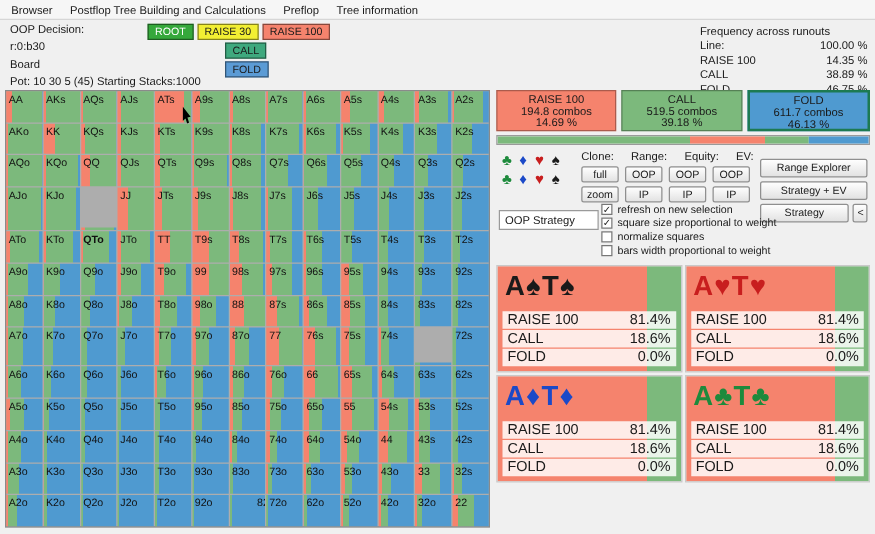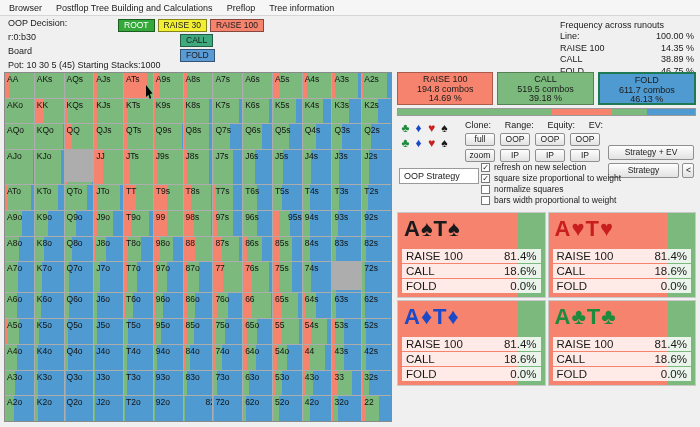--- a/index.html
+++ b/index.html
@@ -147,41 +147,41 @@
       <div class="cell" style="background: linear-gradient(to right, rgb(245, 131, 109) 0%, rgb(245, 131, 109) 15%, rgb(124, 185, 124) 15%, rgb(124, 185, 124) 100%, rgb(79, 154, 208) 100%, rgb(79, 154, 208) 100%);"><span>J9s</span></div>
       <div class="cell" style="background: linear-gradient(to right, rgb(245, 131, 109) 0%, rgb(245, 131, 109) 10%, rgb(124, 185, 124) 10%, rgb(124, 185, 124) 90%, rgb(79, 154, 208) 90%, rgb(79, 154, 208) 100%);"><span>J8s</span></div>
       <div class="cell" style="background: linear-gradient(to right, rgb(245, 131, 109) 0%, rgb(245, 131, 109) 5%, rgb(124, 185, 124) 5%, rgb(124, 185, 124) 70%, rgb(79, 154, 208) 70%, rgb(79, 154, 208) 100%);"><span>J7s</span></div>
       <div class="cell" style="background: linear-gradient(to right, rgb(245, 131, 109) 0%, rgb(245, 131, 109) 0%, rgb(124, 185, 124) 0%, rgb(124, 185, 124) 40%, rgb(79, 154, 208) 40%, rgb(79, 154, 208) 100%);"><span>J6s</span></div>
       <div class="cell" style="background: linear-gradient(to right, rgb(245, 131, 109) 0%, rgb(245, 131, 109) 0%, rgb(124, 185, 124) 0%, rgb(124, 185, 124) 35%, rgb(79, 154, 208) 35%, rgb(79, 154, 208) 100%);"><span>J5s</span></div>
       <div class="cell" style="background: linear-gradient(to right, rgb(245, 131, 109) 0%, rgb(245, 131, 109) 0%, rgb(124, 185, 124) 0%, rgb(124, 185, 124) 30%, rgb(79, 154, 208) 30%, rgb(79, 154, 208) 100%);"><span>J4s</span></div>
       <div class="cell" style="background: linear-gradient(to right, rgb(245, 131, 109) 0%, rgb(245, 131, 109) 0%, rgb(124, 185, 124) 0%, rgb(124, 185, 124) 25%, rgb(79, 154, 208) 25%, rgb(79, 154, 208) 100%);"><span>J3s</span></div>
       <div class="cell" style="background: linear-gradient(to right, rgb(245, 131, 109) 0%, rgb(245, 131, 109) 0%, rgb(124, 185, 124) 0%, rgb(124, 185, 124) 25%, rgb(79, 154, 208) 25%, rgb(79, 154, 208) 100%);"><span>J2s</span></div>
       <div class="cell" style="background: linear-gradient(to right, rgb(245, 131, 109) 0%, rgb(245, 131, 109) 10%, rgb(124, 185, 124) 10%, rgb(124, 185, 124) 90%, rgb(79, 154, 208) 90%, rgb(79, 154, 208) 100%);"><span>ATo</span></div>
       <div class="cell" style="background: linear-gradient(to right, rgb(245, 131, 109) 0%, rgb(245, 131, 109) 5%, rgb(124, 185, 124) 5%, rgb(124, 185, 124) 80%, rgb(79, 154, 208) 80%, rgb(79, 154, 208) 100%);"><span>KTo</span></div>
-      <div class="cell" style="background: linear-gradient(to right, rgb(245, 131, 109) 0%, rgb(245, 131, 109) 5%, rgb(124, 185, 124) 5%, rgb(124, 185, 124) 80%, rgb(79, 154, 208) 80%, rgb(79, 154, 208) 100%);"><span>QTo</span></div>
+      <div class="cell" style="background: linear-gradient(to right, rgb(245, 131, 109) 0%, rgb(245, 131, 109) 5%, rgb(124, 185, 124) 5%, rgb(124, 185, 124) 80%, rgb(79, 154, 208) 80%, rgb(79, 154, 208) 100%); font-weight: bold;"><span>QTo</span></div>
       <div class="cell" style="background: linear-gradient(to right, rgb(245, 131, 109) 0%, rgb(245, 131, 109) 10%, rgb(124, 185, 124) 10%, rgb(124, 185, 124) 90%, rgb(79, 154, 208) 90%, rgb(79, 154, 208) 100%);"><span>JTo</span></div>
       <div class="cell" style="background: linear-gradient(to right, rgb(245, 131, 109) 0%, rgb(245, 131, 109) 40%, rgb(124, 185, 124) 40%, rgb(124, 185, 124) 100%, rgb(79, 154, 208) 100%, rgb(79, 154, 208) 100%);"><span>TT</span></div>
       <div class="cell" style="background: linear-gradient(to right, rgb(245, 131, 109) 0%, rgb(245, 131, 109) 45%, rgb(124, 185, 124) 45%, rgb(124, 185, 124) 100%, rgb(79, 154, 208) 100%, rgb(79, 154, 208) 100%);"><span>T9s</span></div>
       <div class="cell" style="background: linear-gradient(to right, rgb(245, 131, 109) 0%, rgb(245, 131, 109) 25%, rgb(124, 185, 124) 25%, rgb(124, 185, 124) 95%, rgb(79, 154, 208) 95%, rgb(79, 154, 208) 100%);"><span>T8s</span></div>
       <div class="cell" style="background: linear-gradient(to right, rgb(245, 131, 109) 0%, rgb(245, 131, 109) 10%, rgb(124, 185, 124) 10%, rgb(124, 185, 124) 70%, rgb(79, 154, 208) 70%, rgb(79, 154, 208) 100%);"><span>T7s</span></div>
       <div class="cell" style="background: linear-gradient(to right, rgb(245, 131, 109) 0%, rgb(245, 131, 109) 5%, rgb(124, 185, 124) 5%, rgb(124, 185, 124) 50%, rgb(79, 154, 208) 50%, rgb(79, 154, 208) 100%);"><span>T6s</span></div>
       <div class="cell" style="background: linear-gradient(to right, rgb(245, 131, 109) 0%, rgb(245, 131, 109) 0%, rgb(124, 185, 124) 0%, rgb(124, 185, 124) 30%, rgb(79, 154, 208) 30%, rgb(79, 154, 208) 100%);"><span>T5s</span></div>
       <div class="cell" style="background: linear-gradient(to right, rgb(245, 131, 109) 0%, rgb(245, 131, 109) 0%, rgb(124, 185, 124) 0%, rgb(124, 185, 124) 25%, rgb(79, 154, 208) 25%, rgb(79, 154, 208) 100%);"><span>T4s</span></div>
       <div class="cell" style="background: linear-gradient(to right, rgb(245, 131, 109) 0%, rgb(245, 131, 109) 0%, rgb(124, 185, 124) 0%, rgb(124, 185, 124) 25%, rgb(79, 154, 208) 25%, rgb(79, 154, 208) 100%);"><span>T3s</span></div>
       <div class="cell" style="background: linear-gradient(to right, rgb(245, 131, 109) 0%, rgb(245, 131, 109) 0%, rgb(124, 185, 124) 0%, rgb(124, 185, 124) 20%, rgb(79, 154, 208) 20%, rgb(79, 154, 208) 100%);"><span>T2s</span></div>
       <div class="cell" style="background: linear-gradient(to right, rgb(245, 131, 109) 0%, rgb(245, 131, 109) 5%, rgb(124, 185, 124) 5%, rgb(124, 185, 124) 60%, rgb(79, 154, 208) 60%, rgb(79, 154, 208) 100%);"><span>A9o</span></div>
       <div class="cell" style="background: linear-gradient(to right, rgb(245, 131, 109) 0%, rgb(245, 131, 109) 0%, rgb(124, 185, 124) 0%, rgb(124, 185, 124) 45%, rgb(79, 154, 208) 45%, rgb(79, 154, 208) 100%);"><span>K9o</span></div>
       <div class="cell" style="background: linear-gradient(to right, rgb(245, 131, 109) 0%, rgb(245, 131, 109) 0%, rgb(124, 185, 124) 0%, rgb(124, 185, 124) 40%, rgb(79, 154, 208) 40%, rgb(79, 154, 208) 100%);"><span>Q9o</span></div>
       <div class="cell" style="background: linear-gradient(to right, rgb(245, 131, 109) 0%, rgb(245, 131, 109) 10%, rgb(124, 185, 124) 10%, rgb(124, 185, 124) 65%, rgb(79, 154, 208) 65%, rgb(79, 154, 208) 100%);"><span>J9o</span></div>
       <div class="cell" style="background: linear-gradient(to right, rgb(245, 131, 109) 0%, rgb(245, 131, 109) 25%, rgb(124, 185, 124) 25%, rgb(124, 185, 124) 85%, rgb(79, 154, 208) 85%, rgb(79, 154, 208) 100%);"><span>T9o</span></div>
       <div class="cell" style="background: linear-gradient(to right, rgb(245, 131, 109) 0%, rgb(245, 131, 109) 45%, rgb(124, 185, 124) 45%, rgb(124, 185, 124) 100%, rgb(79, 154, 208) 100%, rgb(79, 154, 208) 100%);"><span>99</span></div>
       <div class="cell" style="background: linear-gradient(to right, rgb(245, 131, 109) 0%, rgb(245, 131, 109) 35%, rgb(124, 185, 124) 35%, rgb(124, 185, 124) 95%, rgb(79, 154, 208) 95%, rgb(79, 154, 208) 100%);"><span>98s</span></div>
       <div class="cell" style="background: linear-gradient(to right, rgb(245, 131, 109) 0%, rgb(245, 131, 109) 15%, rgb(124, 185, 124) 15%, rgb(124, 185, 124) 70%, rgb(79, 154, 208) 70%, rgb(79, 154, 208) 100%);"><span>97s</span></div>
       <div class="cell" style="background: linear-gradient(to right, rgb(245, 131, 109) 0%, rgb(245, 131, 109) 5%, rgb(124, 185, 124) 5%, rgb(124, 185, 124) 50%, rgb(79, 154, 208) 50%, rgb(79, 154, 208) 100%);"><span>96s</span></div>
-      <div class="cell" style="background: linear-gradient(to right, rgb(245, 131, 109) 0%, rgb(245, 131, 109) 20%, rgb(124, 185, 124) 20%, rgb(124, 185, 124) 60%, rgb(79, 154, 208) 60%, rgb(79, 154, 208) 100%); text-align: right;"><span>95s</span></div>
+      <div class="cell" style="background: linear-gradient(to right, rgb(245, 131, 109) 0%, rgb(245, 131, 109) 20%, rgb(124, 185, 124) 20%, rgb(124, 185, 124) 60%, rgb(79, 154, 208) 60%, rgb(79, 154, 208) 100%);"><span>95s</span></div>
       <div class="cell" style="background: linear-gradient(to right, rgb(245, 131, 109) 0%, rgb(245, 131, 109) 0%, rgb(124, 185, 124) 0%, rgb(124, 185, 124) 25%, rgb(79, 154, 208) 25%, rgb(79, 154, 208) 100%);"><span>94s</span></div>
       <div class="cell" style="background: linear-gradient(to right, rgb(245, 131, 109) 0%, rgb(245, 131, 109) 0%, rgb(124, 185, 124) 0%, rgb(124, 185, 124) 20%, rgb(79, 154, 208) 20%, rgb(79, 154, 208) 100%);"><span>93s</span></div>
       <div class="cell" style="background: linear-gradient(to right, rgb(245, 131, 109) 0%, rgb(245, 131, 109) 0%, rgb(124, 185, 124) 0%, rgb(124, 185, 124) 15%, rgb(79, 154, 208) 15%, rgb(79, 154, 208) 100%);"><span>92s</span></div>
       <div class="cell" style="background: linear-gradient(to right, rgb(245, 131, 109) 0%, rgb(245, 131, 109) 5%, rgb(124, 185, 124) 5%, rgb(124, 185, 124) 50%, rgb(79, 154, 208) 50%, rgb(79, 154, 208) 100%);"><span>A8o</span></div>
       <div class="cell" style="background: linear-gradient(to right, rgb(245, 131, 109) 0%, rgb(245, 131, 109) 0%, rgb(124, 185, 124) 0%, rgb(124, 185, 124) 30%, rgb(79, 154, 208) 30%, rgb(79, 154, 208) 100%);"><span>K8o</span></div>
       <div class="cell" style="background: linear-gradient(to right, rgb(245, 131, 109) 0%, rgb(245, 131, 109) 0%, rgb(124, 185, 124) 0%, rgb(124, 185, 124) 25%, rgb(79, 154, 208) 25%, rgb(79, 154, 208) 100%);"><span>Q8o</span></div>
       <div class="cell" style="background: linear-gradient(to right, rgb(245, 131, 109) 0%, rgb(245, 131, 109) 5%, rgb(124, 185, 124) 5%, rgb(124, 185, 124) 40%, rgb(79, 154, 208) 40%, rgb(79, 154, 208) 100%);"><span>J8o</span></div>
       <div class="cell" style="background: linear-gradient(to right, rgb(245, 131, 109) 0%, rgb(245, 131, 109) 15%, rgb(124, 185, 124) 15%, rgb(124, 185, 124) 60%, rgb(79, 154, 208) 60%, rgb(79, 154, 208) 100%);"><span>T8o</span></div>
       <div class="cell" style="background: linear-gradient(to right, rgb(245, 131, 109) 0%, rgb(245, 131, 109) 20%, rgb(124, 185, 124) 20%, rgb(124, 185, 124) 65%, rgb(79, 154, 208) 65%, rgb(79, 154, 208) 100%);"><span>98o</span></div>
       <div class="cell" style="background: linear-gradient(to right, rgb(245, 131, 109) 0%, rgb(245, 131, 109) 40%, rgb(124, 185, 124) 40%, rgb(124, 185, 124) 100%, rgb(79, 154, 208) 100%, rgb(79, 154, 208) 100%);"><span>88</span></div>
@@ -316,20 +316,21 @@
         <span class="btn bsm">OOP</span>
         <span class="btn bsm">OOP</span>
         <span class="btn bsm">OOP</span>
       </div>
       <div class="brow2">
         <span class="btn bsm">zoom</span>
         <span class="btn bsm">IP</span>
         <span class="btn bsm">IP</span>
         <span class="btn bsm">IP</span>
       </div>
+      <span class="btn re">Range Explorer</span>
       <span class="btn sev">Strategy + EV</span>
       <span class="btn stb">Strategy</span>
       <span class="btn clp">&lt;</span>
       <span class="oopsel">OOP Strategy</span>
       <div class="opts">
           <div class="opt">
             <span class="cb">✓</span>
             <span>refresh on new selection</span>
           </div>
           <div class="opt">

